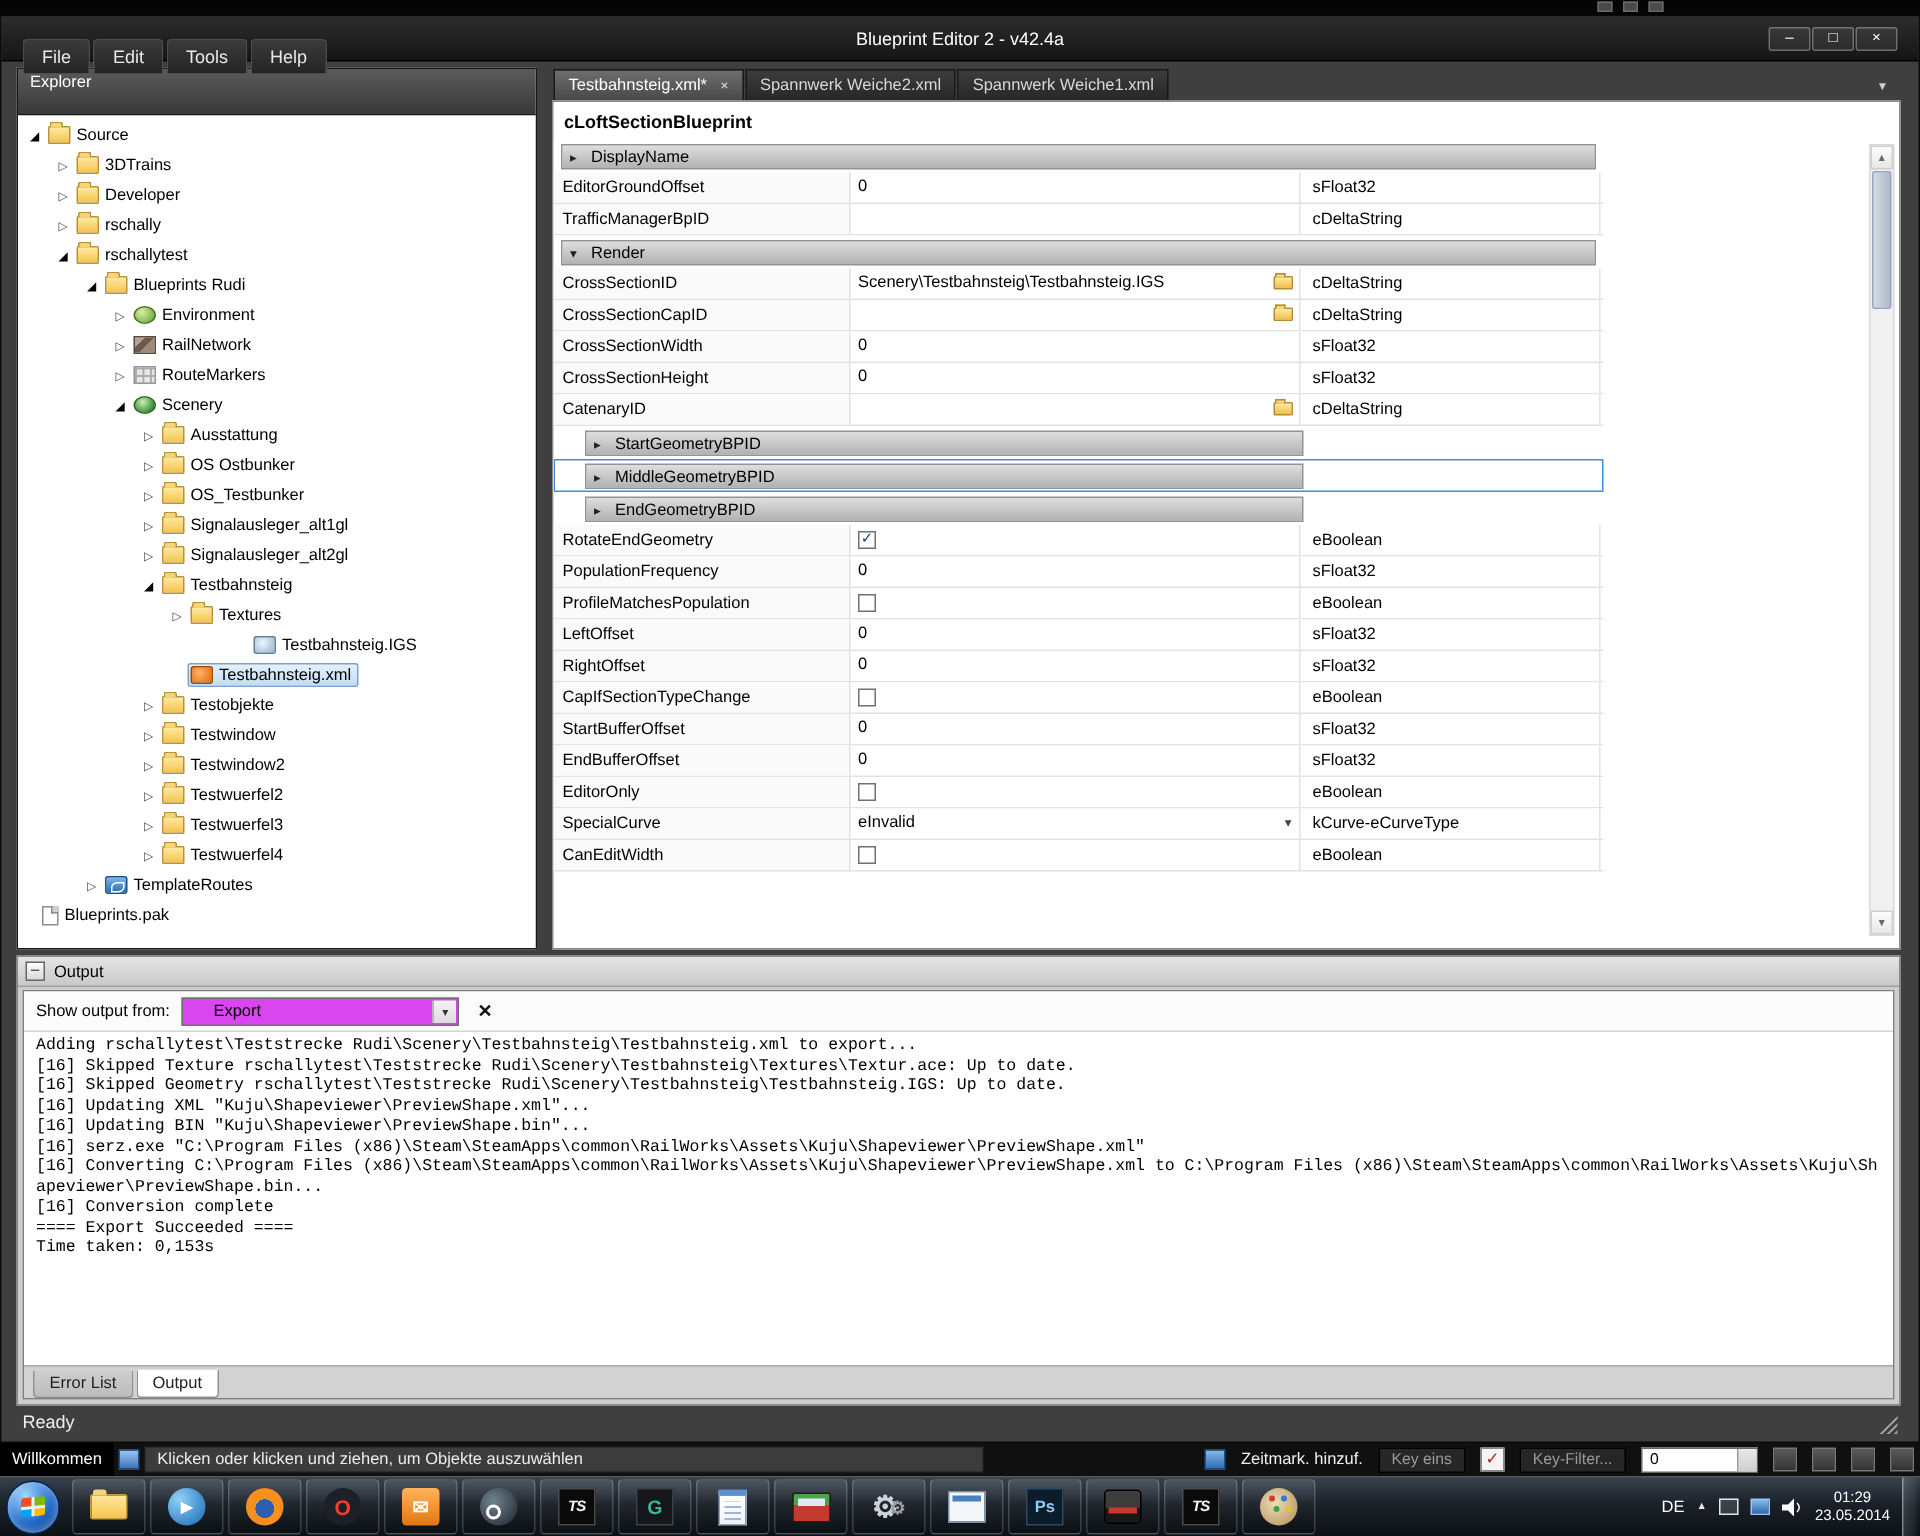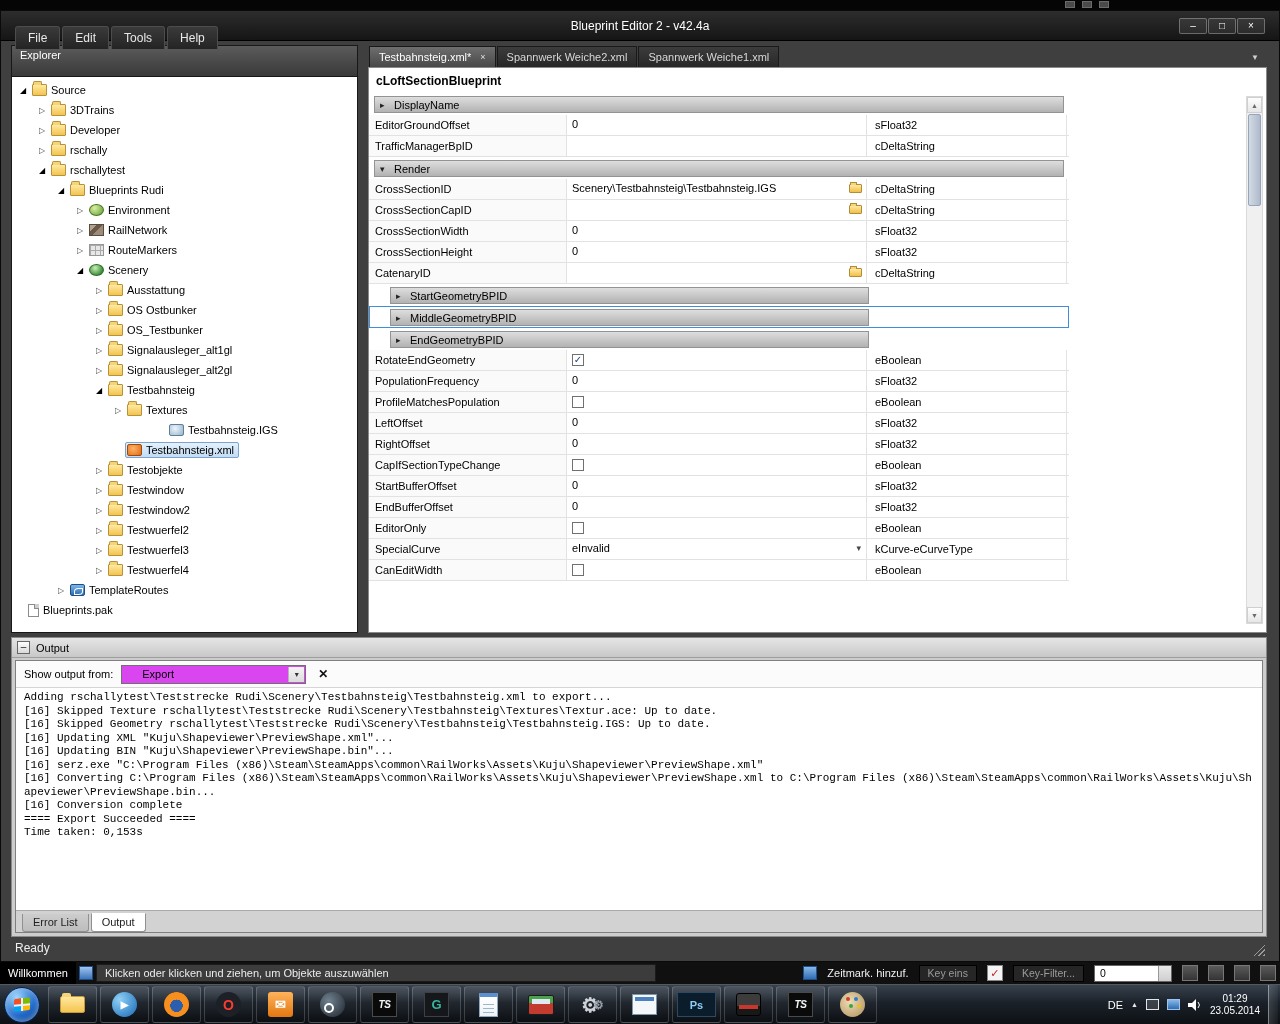--- a/index.html
+++ b/index.html
@@ -139,21 +139,21 @@
   .tk.gapp{width:25px;height:25px;background:#15171a;border:1px solid #3d4146;color:#37b6a0;font-size:13px}
   .tk.notepad{width:19px;height:24px;background:linear-gradient(#fff,#eef3f8);border:1px solid #8fa8c0;border-top:4px solid #5a8fd0}
   .tk.notepad::after{content:'';position:absolute;left:3px;right:3px;top:4px;height:13px;background:repeating-linear-gradient(transparent 0 3px,#9db6cc 3px 4px)}
   .tk.train{width:26px;height:20px;border-radius:2px;background:linear-gradient(180deg,#4aa34a 0 40%,#c23b2e 40%);border:1px solid #1d1d1d}
   .tk.train::before{content:'';position:absolute;top:3px;left:3px;right:3px;height:5px;background:#dfe9f2}
   .tk.gears{color:#cfd3d8;font-size:20px}
   .tk.gears::before{content:'⚙'}
   .tk.gears::after{content:'⚙';font-size:12px;margin-left:-6px;color:#99a0a8}
   .tk.docwin{width:25px;height:21px;background:#f4f7fa;border:1px solid #7d93a8}
   .tk.docwin::before{content:'';position:absolute;top:2px;left:2px;right:2px;height:4px;background:#4a7fc0}
-  .tk.ps{width:39px;height:25px;background:#0b1d2b;border:1px solid #2c4a63;color:#8ecdf5;font-size:11px}
+  .tk.ps{width:25px;height:25px;background:#0b1d2b;border:1px solid #2c4a63;color:#8ecdf5;font-size:11px}
   .tk.loco{width:25px;height:23px;background:linear-gradient(180deg,#3c3c3c 0 55%,#181818 55%);border-radius:3px;border:1px solid #000}
   .tk.loco::before{content:'';position:absolute;left:2px;right:2px;top:11px;height:4px;background:#c8372d}
   .tk.palette{width:25px;height:25px;border-radius:50%;background:radial-gradient(circle at 40% 40%,#ecddb6,#b08d57)}
   .tk.palette::before{content:'';position:absolute;width:4px;height:4px;border-radius:50%;background:#d23b2e;top:5px;left:6px;box-shadow:8px 0 0 #2e7bd2,3px 7px 0 #3fa33f,11px 7px 0 #e8c02e}
   .tray{margin-left:auto;display:flex;align-items:center;gap:8px;height:100%;padding-right:2px}
   .tray-lang{color:#fff;font-size:11px}
   .tray-up{color:#e8e8e8;font-size:7px}
   .tray-up::before{content:'▲'}
   .tray-sq{width:13px;height:11px;border:1px solid #dfe6ee;background:rgba(255,255,255,.15)}
   .tray-sq.blue{background:linear-gradient(#86b7ea,#2f6cb2);border-color:#9cc4ef}

